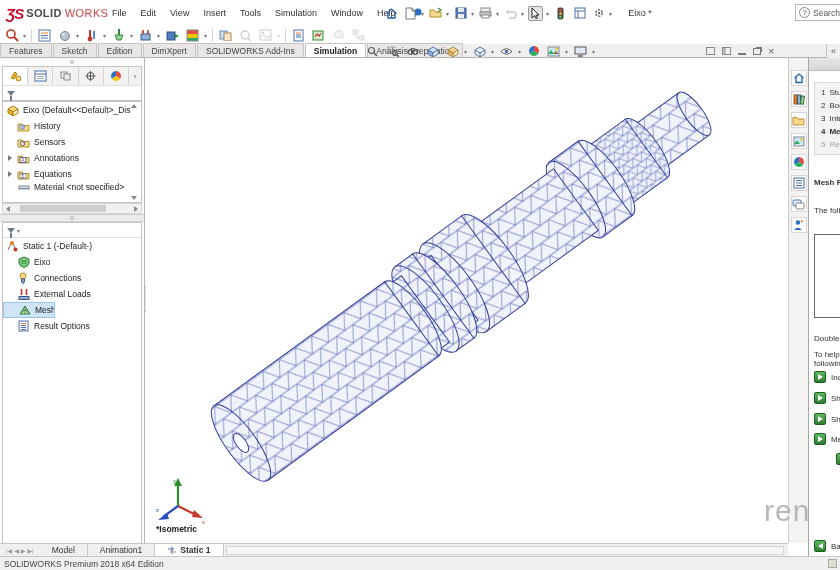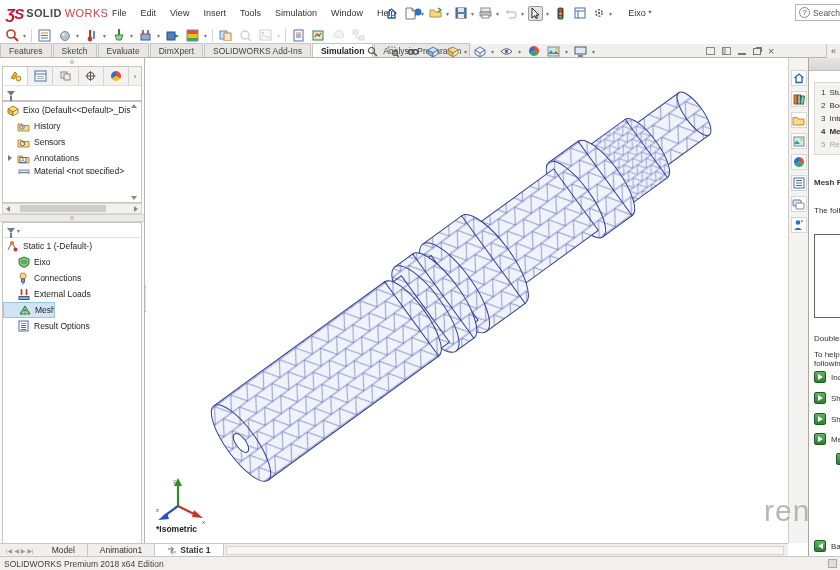--- a/index.html
+++ b/index.html
@@ -324,21 +324,21 @@
           <rect x="1" y="1" width="5" height="4" fill="#ccc" stroke="#999"></rect>
           <rect x="7" y="7" width="5" height="4" fill="#ccc" stroke="#999"></rect>
           <path d="M4 5 V9 H7" fill="none" stroke="#999"></path>
         </svg>
       </span>
   </div>
 
   <div class="tabrow abs">
     <div class="ctab">Features</div>
     <div class="ctab">Sketch</div>
-    <div class="ctab">Evaluate</div>
+    <div class="ctab">Edition</div>
     <div class="ctab">DimXpert</div>
     <div class="ctab">SOLIDWORKS Add-Ins</div>
     <div class="ctab active">Simulation</div>
     <div class="ctab">Analysis Preparation</div>
   </div>
   <div class="headsup">
     <span class="ic">
         <svg width="11" height="11" fill="none">
           <circle cx="4.5" cy="4.5" r="3" stroke="#555" stroke-width="1.2"></circle>
           <line x1="7" y1="7" x2="10" y2="10" stroke="#555" stroke-width="1.4"></line>
@@ -504,20 +504,31 @@
       <div class="trow">
         <span class="expander"></span>
         <span class="ticon">
             <svg width="13" height="11">
               <path d="M1 3 H5 L6 4.5 H12 V10 H1 Z" fill="#f6d98c" stroke="#b98f2e"></path>
               <rect x="3" y="4.5" width="6" height="5" fill="#fff" stroke="#4a6ea9"></rect>
               <text x="4.2" y="9" font-size="5" fill="#c0392b" font-family="Liberation Sans, sans-serif">A</text>
             </svg>
           </span>
         <span>Annotations</span>
+      </div>
+      <div class="trow">
+        <span class="expander"></span>
+        <span class="ticon">
+            <svg width="13" height="11">
+              <path d="M1 3 H5 L6 4.5 H12 V10 H1 Z" fill="#f6d98c" stroke="#b98f2e"></path>
+              <rect x="3" y="4.5" width="6" height="5" fill="#fff" stroke="#888"></rect>
+              <text x="4.2" y="9" font-size="5.5" fill="#333" font-family="Liberation Sans, sans-serif">Σ</text>
+            </svg>
+          </span>
+        <span>Equations</span>
       </div>
       <div class="trow" style="height:8px; overflow:hidden; align-items:flex-start;">
         <span class="ticon">
             <svg width="12" height="8">
               <rect x="1" y="1" width="10" height="7" fill="#d7dee8" stroke="#7a8a96"></rect>
               <line x1="1" y1="3.5" x2="11" y2="3.5" stroke="#7a8a96"></line>
             </svg>
           </span>
         <span>Material &lt;not specified&gt;</span>
       </div>

